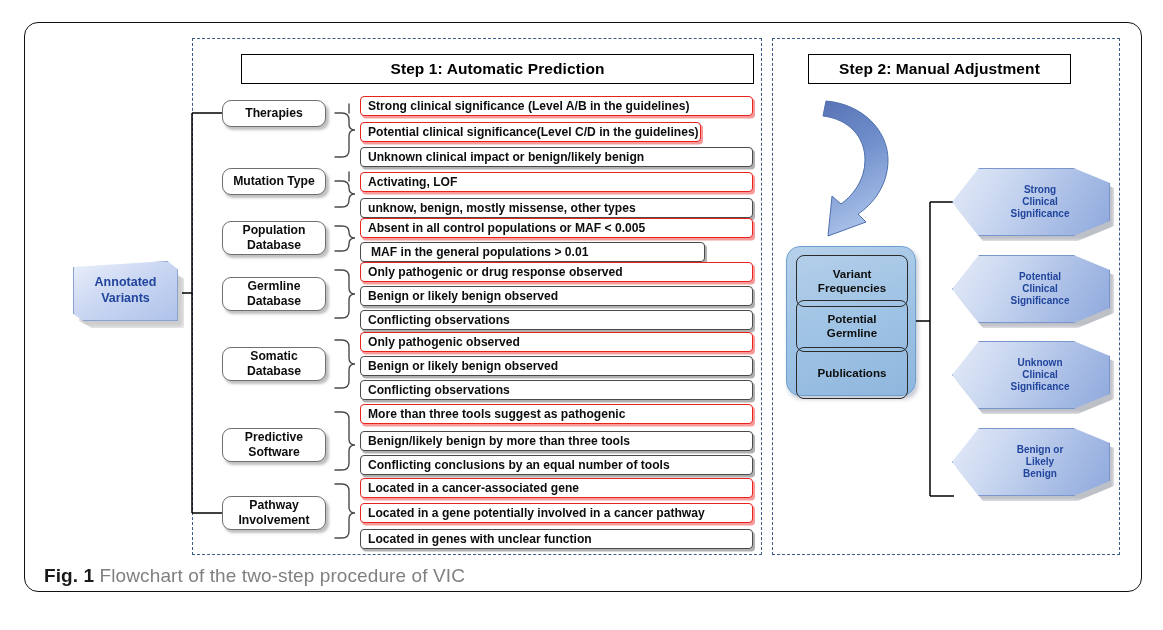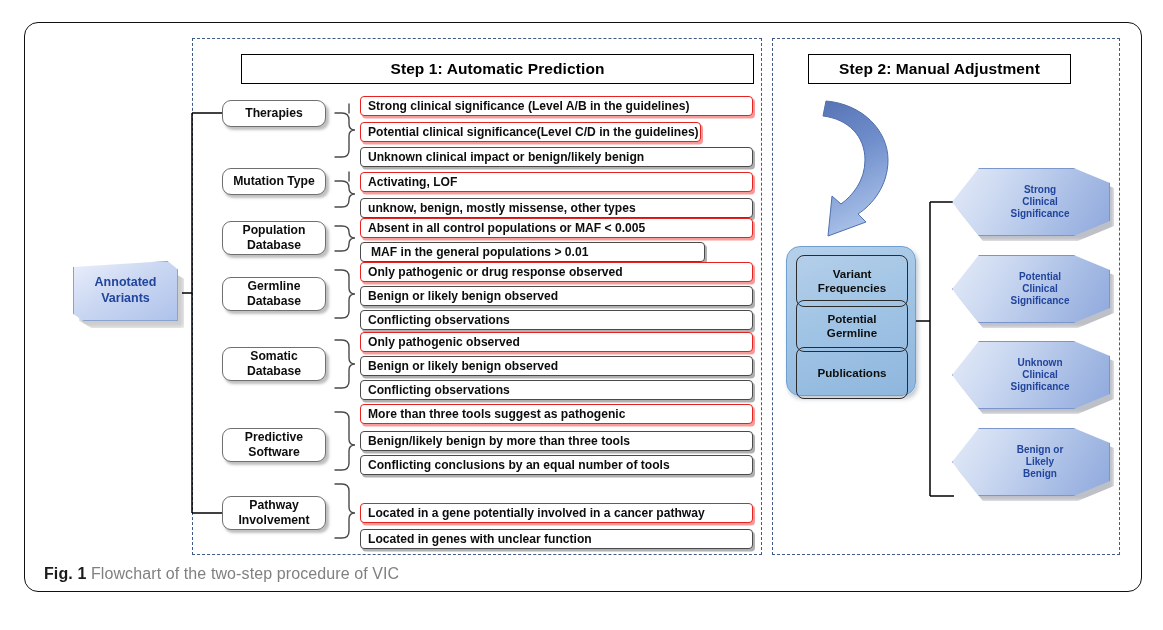--- a/index.html
+++ b/index.html
@@ -22,21 +22,21 @@
     border: 1.6px solid #111111;
     border-radius: 14px;
     box-sizing: border-box;
     background: #fff;
   }
 
   
   #caption {
     position: absolute;
     left: 44px; top: 565px;
-    font-size: 16px;
+    font-size: 19px;
     color: #808080;
     white-space: nowrap;
     letter-spacing: .1px;
   }
   #caption .fig-label {
     color: #1a1a1a;
     font-weight: bold;
   }
 
   
@@ -336,20 +336,23 @@
   <div class="option-row sel" style="top:404px; width:393px;">
       <span>More than three tools suggest as pathogenic</span>
     </div>
   <div class="option-row unsel" style="top:431px; width:393px;">
       <span>Benign/likely benign by more than three tools</span>
     </div>
   <div class="option-row unsel" style="top:455px; width:393px;">
       <span>Conflicting conclusions by an equal number of tools</span>
     </div>
 
+  <div class="option-row sel" style="top:478px; width:393px;">
+      <span>Located in a cancer-associated gene</span>
+    </div>
   <div class="option-row sel" style="top:503px; width:393px;">
       <span>Located in a gene potentially involved in a cancer pathway</span>
     </div>
   <div class="option-row unsel" style="top:529px; width:393px;">
       <span>Located in genes with unclear function</span>
     </div>
 
   <svg id="arrow-svg" viewBox="0 0 1163 630" xmlns="http://www.w3.org/2000/svg">
     <defs>
       <linearGradient id="arrowGrad" x1="0" y1="0" x2="0.25" y2="1">

